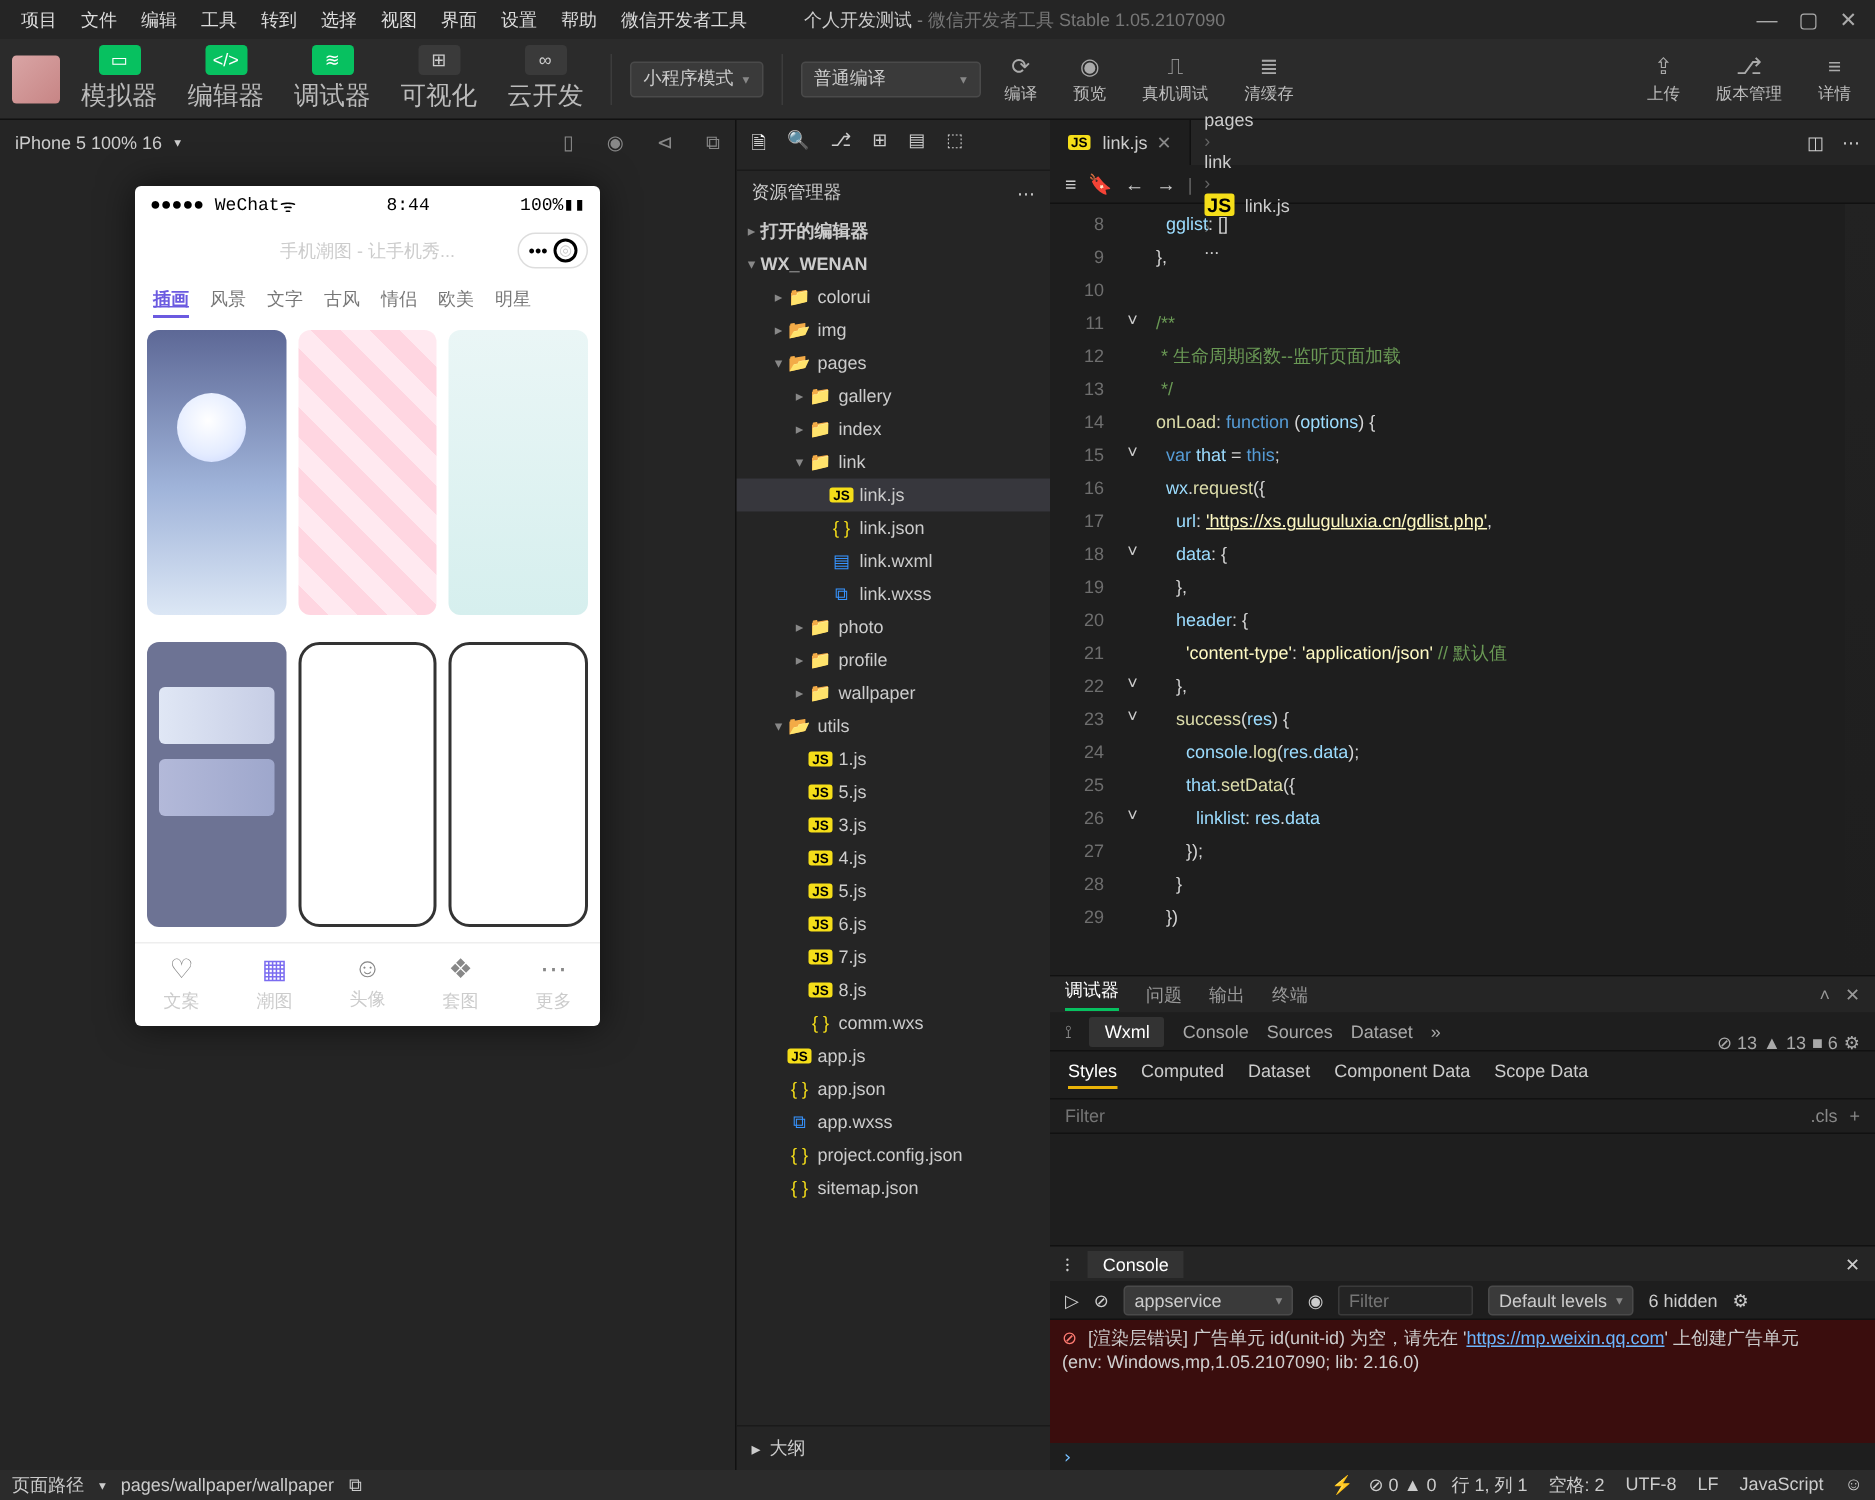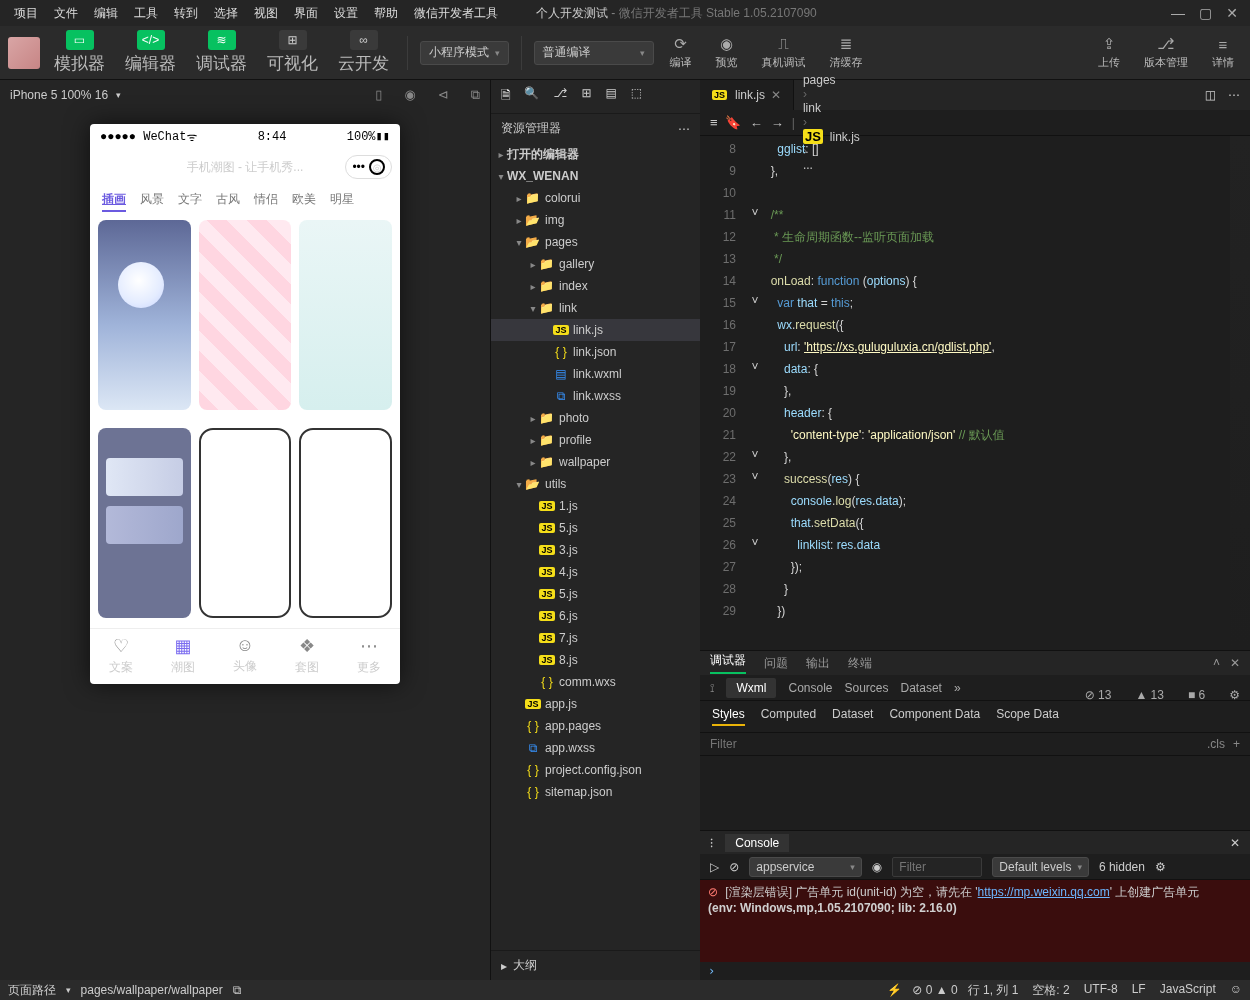--- a/index.html
+++ b/index.html
@@ -100,40 +100,40 @@
 .minimap{position:absolute;right:0;top:0;bottom:0;width:20px;background:linear-gradient(#222,#1e1e1e);}
 
 .devtools{height:330px;display:flex;flex-direction:column;border-top:1px solid #111;background:#1e1e1e;}
 .dt-top{display:flex;align-items:center;height:24px;background:#252525;padding:0 10px;gap:18px;}
 .dt-top span{color:#999;font-size:12px;cursor:pointer;}
 .dt-top span.active{color:#fff;border-bottom:2px solid #07c160;padding-bottom:3px;}
 .dt-top .rt{margin-left:auto;display:flex;gap:10px;}
 .dt-panel{display:flex;align-items:center;height:26px;background:#1e1e1e;padding:0 10px;gap:12px;border-bottom:1px solid #111;}
 .dt-panel .wb{background:#333;padding:3px 10px;color:#fff;border-radius:2px;}
 .dt-panel span{color:#aaa;cursor:pointer;}
-.dt-panel .badges{margin-left:auto;display:flex;gap:24px;align-items:center;margin-top:15px;}
+.dt-panel .badges{margin-left:auto;display:flex;gap:4px;align-items:center;margin-top:15px;}
 .badge-r{color:#f48771;}
 .badge-y{color:#e2c08d;}
 .badge-b{color:#75beff;}
 .dt-sub{display:flex;flex-direction:column;flex:1;}
 .dt-styles-tabs{display:flex;gap:16px;padding:6px 12px;border-bottom:1px solid #111;}
 .dt-styles-tabs span{color:#ccc;cursor:pointer;}
 .dt-styles-tabs span.active{border-bottom:2px solid #eab308;color:#fff;padding-bottom:3px;}
 .dt-filter{display:flex;align-items:center;padding:4px 10px;border-bottom:1px solid #111;}
 .dt-filter input{flex:1;background:transparent;border:none;outline:none;color:#888;}
 .dt-filter .cls{color:#888;}
 .dt-console-head{display:flex;align-items:center;height:24px;background:#252525;padding:0 10px;gap:12px;border-top:1px solid #111;}
 .dt-console-head .ctab{background:#333;padding:2px 10px;color:#fff;}
 .dt-console-head .rt{margin-left:auto;}
 .dt-console-bar{display:flex;align-items:center;height:26px;padding:0 10px;gap:10px;border-bottom:1px solid #111;}
 .dt-console-bar input{background:#242424;border:1px solid #3a3a3a;padding:2px 6px;color:#ccc;border-radius:2px;width:90px;}
 .dt-console-bar .dd{height:20px;padding:2px 6px;}
 .dt-console-out{flex:1;background:#3a0d0d;padding:4px 8px;font-family:Consolas,monospace;font-size:12px;color:#f1a8a8;overflow:auto;}
 .dt-console-out .link{color:#6cb6ff;text-decoration:underline;}
-.dt-console-out .env{color:#d0d0d0;font-weight:bold;}
+.dt-console-out .env{color:#d0d0d0;}
 .dt-prompt{background:#1e1e1e;padding:2px 8px;color:#75beff;font-family:Consolas,monospace;}
 
 .status{position:fixed;bottom:0;left:0;right:0;height:20px;background:#2b2b2b;display:flex;align-items:center;padding:0 8px;gap:10px;color:#aaa;font-size:11px;}
 .status .rt{margin-left:auto;display:flex;gap:14px;}
 .ind-pad{display:inline-block;}
 </style>
 </head>
 <body>
 
 <div class="menubar">
@@ -425,21 +425,21 @@
             <span>comm.wxs</span>
           </div>
           <div class="node" style="padding-left: 22px;">
             <span class="arrow"></span>
             <span class="ico js">JS</span>
             <span>app.js</span>
           </div>
           <div class="node" style="padding-left: 22px;">
             <span class="arrow"></span>
             <span class="ico json">{ }</span>
-            <span>app.pages</span>
+            <span>app.json</span>
           </div>
           <div class="node" style="padding-left: 22px;">
             <span class="arrow"></span>
             <span class="ico wxss">⧉</span>
             <span>app.wxss</span>
           </div>
           <div class="node" style="padding-left: 22px;">
             <span class="arrow"></span>
             <span class="ico json">{ }</span>
             <span>project.config.json</span>

